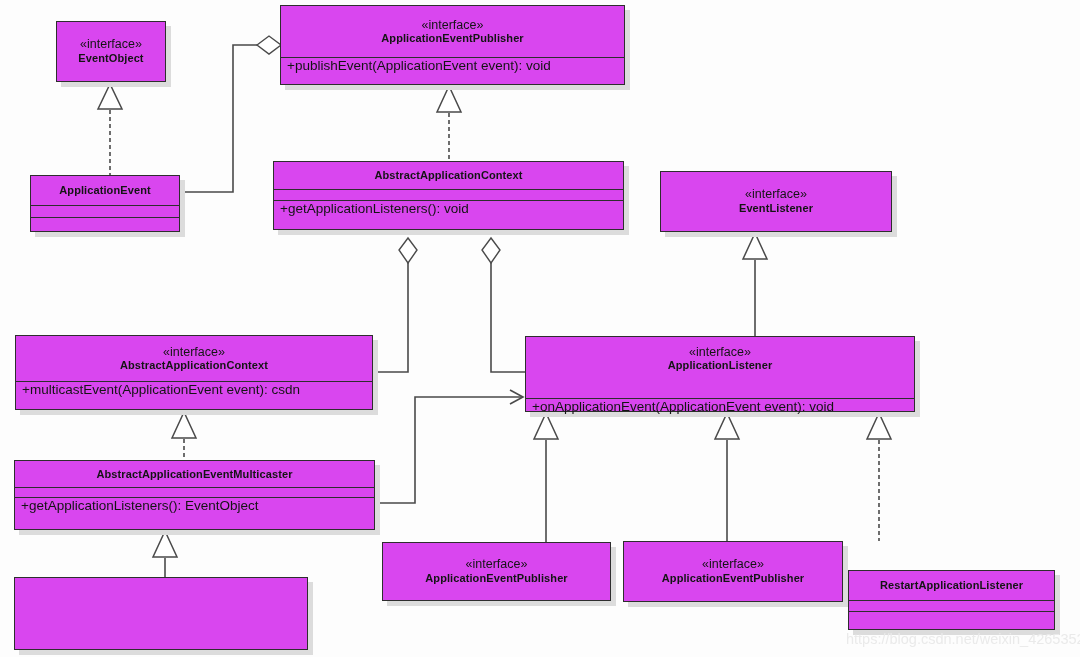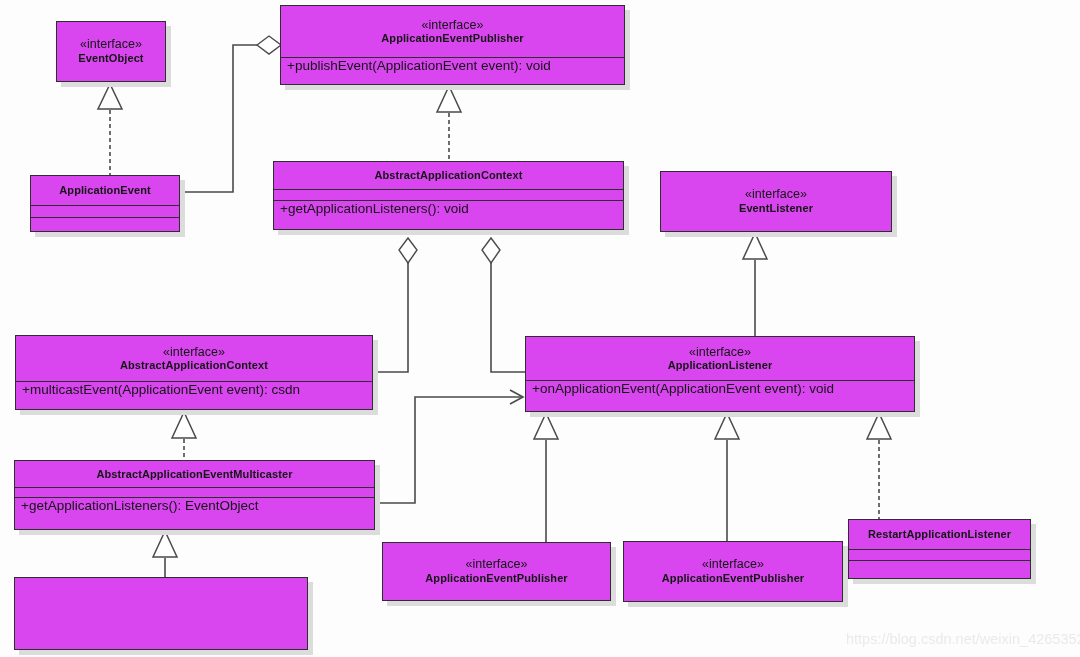--- a/index.html
+++ b/index.html
@@ -189,21 +189,21 @@
     <div class="cmp members" style="height:26px;">
       <div class="member">+multicastEvent(ApplicationEvent event): csdn</div>
     </div>
   </div>
 
   <div class="uml-box" style="left:525px;top:336px;width:390px;height:76px;">
     <div class="cmp title" style="height:43px;">
       <div class="stereo">«interface»</div>
       <div class="cname">ApplicationListener</div>
     </div>
-    <div class="cmp members" style="height:29px;">
+    <div class="cmp members" style="height:29px;margin-top:18px;">
       <div class="member">+onApplicationEvent(ApplicationEvent event): void</div>
     </div>
   </div>
 
   <div class="uml-box" style="left:14px;top:460px;width:361px;height:70px;">
     <div class="cmp title" style="height:26px;">
       <div class="cname">AbstractApplicationEventMulticaster</div>
     </div>
     <div class="cmp" style="height:10px;"></div>
     <div class="cmp members" style="height:29px;">
@@ -222,21 +222,21 @@
     </div>
   </div>
 
   <div class="uml-box" style="left:623px;top:541px;width:220px;height:61px;">
     <div class="cmp title" style="height:58px;">
       <div class="stereo">«interface»</div>
       <div class="cname">ApplicationEventPublisher</div>
     </div>
   </div>
 
-  <div class="uml-box" style="left:848px;top:519px;width:183px;height:60px;">
+  <div class="uml-box" style="left:848px;top:570px;width:207px;height:60px;">
     <div class="cmp title" style="height:29px;">
       <div class="cname">RestartApplicationListener</div>
     </div>
     <div class="cmp" style="height:11px;"></div>
     <div class="cmp" style="height:15px;"></div>
   </div>
 
   <div class="watermark">https://blog.csdn.net/weixin_42653522</div>
 
 </div>

